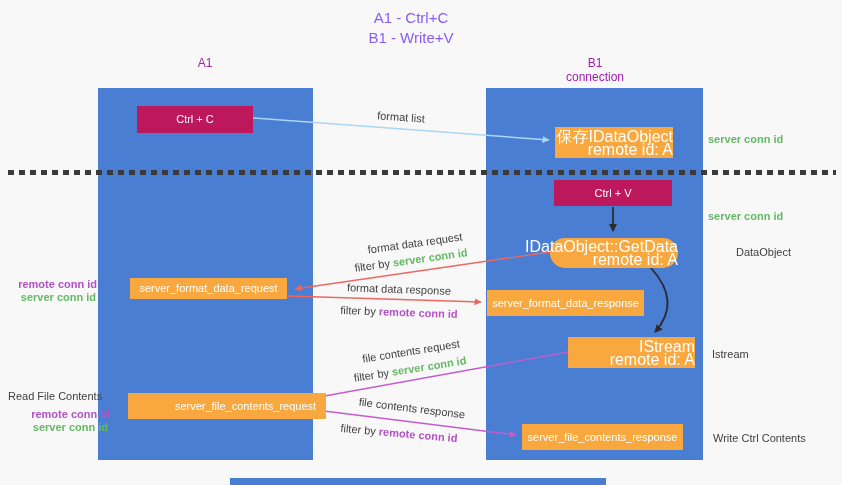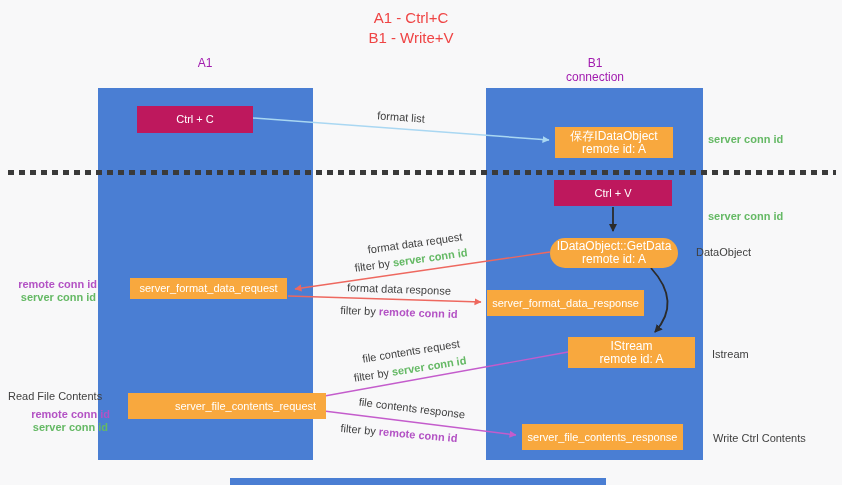--- a/index.html
+++ b/index.html
@@ -1,26 +1,26 @@
 <!DOCTYPE html>
 <html><head>
 <meta charset="utf-8">
 <style>
   html,body{margin:0;padding:0;}
   body{width:842px;height:485px;position:relative;background:#f8f8f9;
        font-family:"Liberation Sans", sans-serif;overflow:hidden;}
   .abs{position:absolute;}
-  .title{left:0;width:822px;top:8px;text-align:center;font-size:15px;color:#ef4444;line-height:20px;}
+  .title{left:0;width:822px;top:8px;text-align:center;font-size:15px;color:#8b5cf6;line-height:20px;}
   .lane-header{text-align:center;font-size:12px;color:#a21caf;line-height:14px;}
   .lane{background:#4a7ed3;}
   .box{display:flex;flex-direction:column;align-items:center;justify-content:center;
        color:#fff;font-size:11px;text-align:center;line-height:13px;white-space:nowrap;}
   .green{background:#be185d;}
   .orange{background:#f8a83e;}
-  .two-line{font-size:12px;}
+  .two-line{font-size:16px;align-items:flex-end;}
   .albl{font-size:11px;color:#3f3f3f;white-space:nowrap;transform-origin:center;}
   .ctr{transform:translate(-50%,-50%);}
   .green-t{color:#65b965;font-weight:bold;}
   .purple-t{color:#b352c4;font-weight:bold;}
   .side{font-size:11px;white-space:nowrap;}
   .right-align{text-align:right;}
   .dashline{left:8px;width:828px;top:170px;height:5px;
     background:repeating-linear-gradient(90deg,#3a3a3a 0 6px,transparent 6px 11px);}
   svg.arrows{left:0;top:0;pointer-events:none;}
 </style>
@@ -129,21 +129,21 @@
 </div>
 
 <div class="abs albl ctr" style="left:412px;top:408px;transform:translate(-50%,-50%) rotate(7deg);">file contents response</div>
 <div class="abs albl ctr" style="left:399px;top:433px;transform:translate(-50%,-50%) rotate(5deg);">
   <span>filter by </span>
   <span class="purple-t">remote conn id</span>
 </div>
 
 <div class="abs side green-t" style="left:708px;top:133px;">server conn id</div>
 <div class="abs side green-t" style="left:708px;top:210px;">server conn id</div>
-<div class="abs side" style="left:696px;top:246px;color:#3f3f3f;text-align:right;">DataObject</div>
+<div class="abs side" style="left:736px;top:246px;color:#3f3f3f;text-align:right;">DataObject</div>
 <div class="abs side" style="left:712px;top:348px;color:#3f3f3f;">Istream</div>
 <div class="abs side" style="left:713px;top:432px;color:#3f3f3f;">Write Ctrl Contents</div>
 
 <div class="abs side purple-t right-align" style="left:0;top:278px;width:97px;">remote conn id</div>
 <div class="abs side green-t right-align" style="left:0;top:291px;width:96px;">server conn id</div>
 <div class="abs side" style="left:8px;top:390px;color:#3f3f3f;">Read File Contents</div>
 <div class="abs side purple-t right-align" style="left:0;top:408px;width:110px;">remote conn id</div>
 <div class="abs side green-t right-align" style="left:0;top:421px;width:108px;">server conn id</div>
 
 <div class="abs lane" style="left:230px;top:478px;width:376px;height:7px;"></div>

